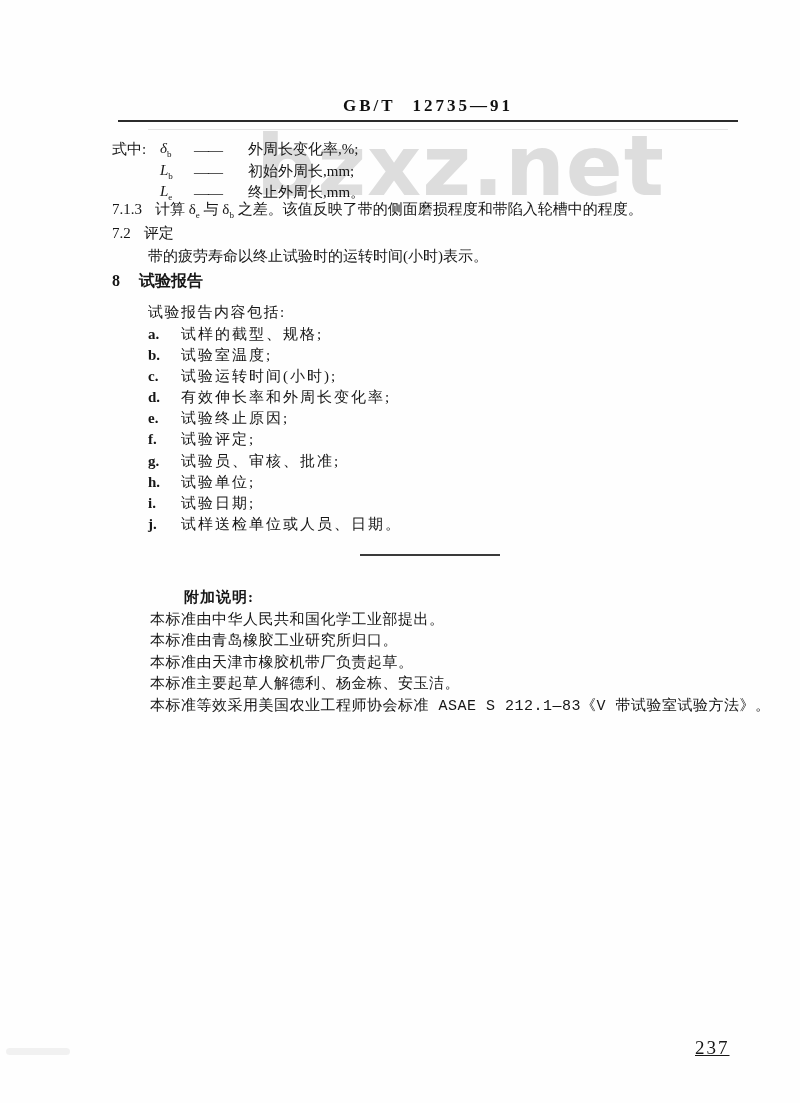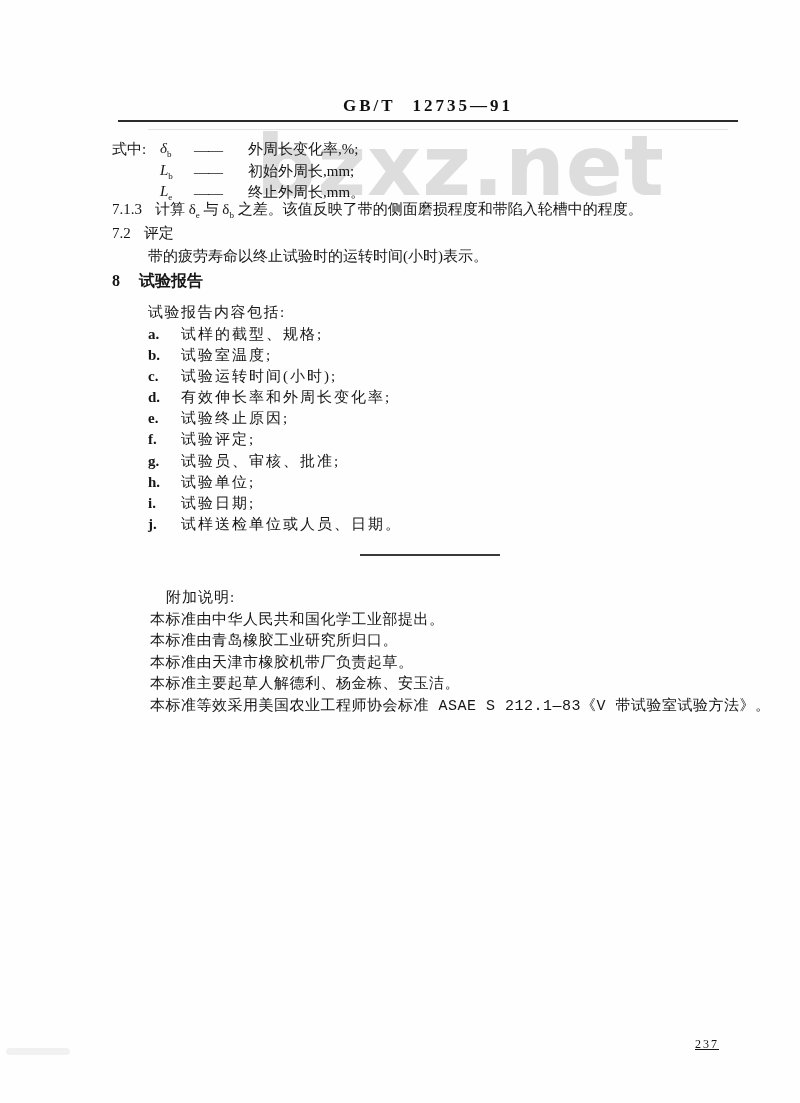--- a/index.html
+++ b/index.html
@@ -62,26 +62,26 @@
   .section-8-heading .sec-num { margin-right:19px; }
   .report-intro { position:absolute; left:148px; top:303px; letter-spacing:1.5px; }
   .report-list { position:absolute; left:148px; top:325px; }
   .report-item { display:flex; align-items:baseline; height:21.1px; letter-spacing:2px; }
   .report-letter { width:33px; font-weight:bold; letter-spacing:0; }
 
   
   .mid-divider { position:absolute; left:360px; top:554px; width:140px; height:2px; background:#3a3a3a; }
 
   
-  .notes-title { position:absolute; left:150px; top:588px; font-weight:normal; letter-spacing:1px;padding-left:16px; }
+  .notes-title { position:absolute; left:168px; top:588px; font-weight:bold; letter-spacing:1px;padding-left:16px; }
   .notes { position:absolute; left:150px; top:610px;font-family:Liberation Mono, monospace; }
   .note-line { height:21.4px; letter-spacing:0.5px; white-space:nowrap; }
 
   
-  .page-number { position:absolute; left:695px; top:1037px; font-size:12px; letter-spacing:2px;text-decoration:underline; }
+  .page-number { position:absolute; left:695px; top:1037px; font-size:19px; letter-spacing:2px;text-decoration:underline; }
 
   
   .scan-smudge {
     position:absolute; left:6px; top:1048px; width:64px; height:7px;
     background:rgba(0,0,0,0.05); border-radius:4px;
   }
 </style>
 </head>
 <body>
 

